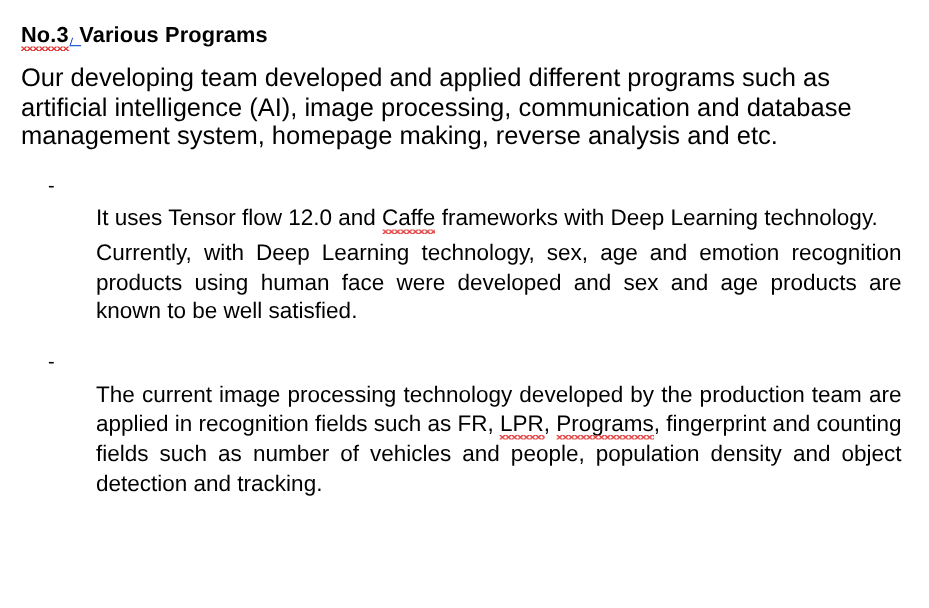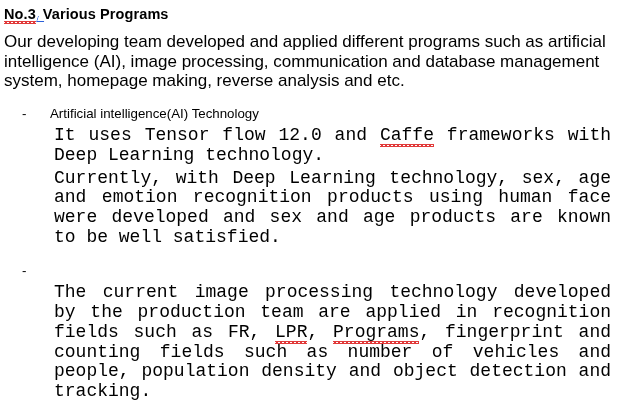--- a/index.html
+++ b/index.html
@@ -11,21 +11,21 @@
     height: 405px;
     background: #ffffff;
     font-family: "Liberation Sans", sans-serif;
     color: #000000;
     overflow: hidden;
   }
   .page {
     position: relative;
     width: 619px;
     height: 330px;
-    padding: 0;
+    padding: 10px;
     box-sizing: border-box;
     border-radius: 24px;
   }
   .doc-title {
     font-size: 14.5px;
     font-weight: bold;
     margin: 6px 0 0 4px;
     letter-spacing: 0.1px;
     display: inline-block;
   }
@@ -92,46 +92,44 @@
     display: inline-block;
     width: 1px;
     height: 14px;
     background: #000;
     vertical-align: -2px;
     margin-left: 1px;
   }
   .indent-para {
     margin-left: 54px;
     margin-right: 8px;
-    font-size: 18px;
+    font-size: 15px;
     line-height: 19.8px;
     text-align: justify;
     text-justify: inter-word;
     margin-top: 3px;
-    font-family: Liberation Mono, monospace;
   }
   .indent-para.gap {
   }
 </style>
 </head>
 <body>
 
 <div class="page">
 
   <div>
     <span class="doc-title"><span class="spell-underline">No.3</span><span class="grammar-mark"></span><span>Various Programs</span></span>
   </div>
 
   <p class="body-text">Our developing team developed and applied different programs such as artificial intelligence (AI), image processing, communication and database management system, homepage making, reverse analysis and etc.</p>
 
 
   <div class="list-block">
     <div class="bullet-row">
       <span class="dash">-</span>
-      <span class="bullet-label">Artificial intelligence(AI) Technology</span>
     </div>
     <div class="indent-para">
       <span>It uses Tensor flow 12.0 and </span><span class="spell-underline">Caffe</span><span> frameworks with Deep Learning technology.</span>
     </div>
     <div class="indent-para gap">Currently, with Deep Learning technology, sex, age and emotion recognition products using human face were developed and sex and age products are known to be well satisfied.</div>
   </div>
 
   <div class="list-block">
     <div class="bullet-row">
       <span class="dash">-</span>

